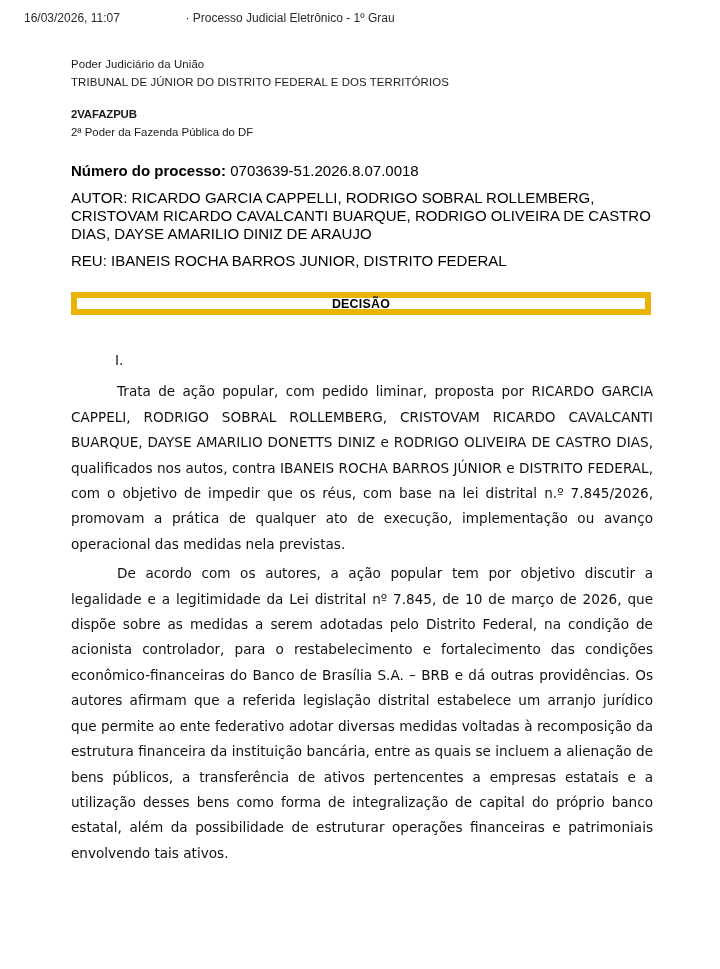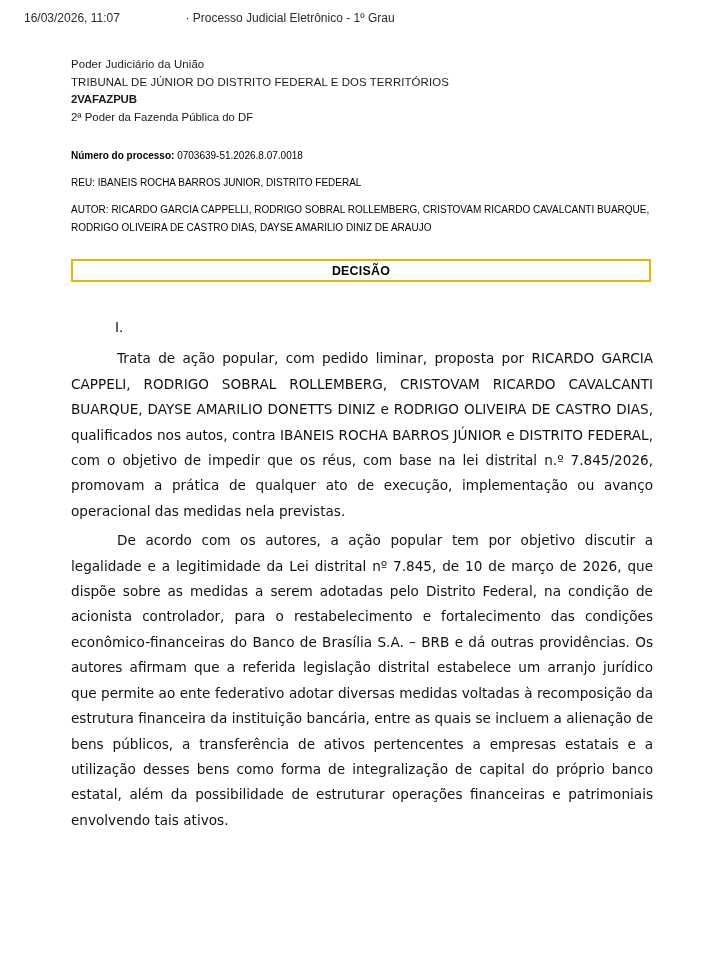--- a/index.html
+++ b/index.html
@@ -65,33 +65,34 @@
     font-size: 11.4px;
     line-height: 17.5px;
     color: #1a1a1a;
     letter-spacing: 0.01em;
   }
   .letterhead .lh-line {
     white-space: nowrap;
   }
 
   .unit {
+    margin-top: 15px;
     font-size: 11.4px;
     line-height: 17.5px;
     color: #1a1a1a;
   }
   .unit .unit-code {
     font-weight: bold;
     letter-spacing: -0.01em;
   }
 
   
   .meta {
     margin-top: 20px;
-    font-size: 10px;
+    font-size: 15px;
     line-height: 19px;
     color: #000;
     font-family: "Liberation Sans", sans-serif;
   }
   .meta-row {
     margin-bottom: 9px;
   }
   .meta-row:last-child {
     margin-bottom: 0;
   }
@@ -100,21 +101,21 @@
   }
   .meta-parties {
     line-height: 18px;
   }
 
   
   .decision-box {
     margin-top: 22px;
     width: 580px;
     height: 23px;
-    border: 2px solid #eab308;
+    border: 6px solid #eab308;
     box-sizing: border-box;
     display: flex;
     align-items: center;
     justify-content: center;
   }
   .decision-box span {
     font-size: 12.4px;
     font-weight: bold;
     letter-spacing: 0.02em;
     color: #000;
@@ -160,22 +161,22 @@
       <div class="lh-line">TRIBUNAL DE JÚNIOR DO DISTRITO FEDERAL E DOS TERRITÓRIOS</div>
     </div>
 
     <div class="unit">
       <div class="unit-code">2VAFAZPUB</div>
       <div class="unit-name">2ª Poder da Fazenda Pública do DF</div>
     </div>
 
     <div class="meta">
       <div class="meta-row"><span class="meta-label">Número do processo:</span><span> 0703639-51.2026.8.07.0018</span></div>
+      <div class="meta-row meta-parties">AUTOR: RICARDO GARCIA CAPPELLI, RODRIGO SOBRAL ROLLEMBERG, CRISTOVAM RICARDO CAVALCANTI BUARQUE, RODRIGO OLIVEIRA DE CASTRO DIAS, DAYSE AMARILIO DINIZ DE ARAUJO</div>
       <div class="meta-row meta-parties">REU: IBANEIS ROCHA BARROS JUNIOR, DISTRITO FEDERAL</div>
-      <div class="meta-row meta-parties">AUTOR: RICARDO GARCIA CAPPELLI, RODRIGO SOBRAL ROLLEMBERG, CRISTOVAM RICARDO CAVALCANTI BUARQUE, RODRIGO OLIVEIRA DE CASTRO DIAS, DAYSE AMARILIO DINIZ DE ARAUJO</div>
     </div>
 
     <div class="decision-box">
       <span>DECISÃO</span>
     </div>
 
     <div class="body-text">
       <div class="section-marker">I.</div>
       <p class="body-par">Trata de ação popular, com pedido liminar, proposta por RICARDO GARCIA CAPPELI, RODRIGO SOBRAL ROLLEMBERG, CRISTOVAM RICARDO CAVALCANTI BUARQUE, DAYSE AMARILIO DONETTS DINIZ e RODRIGO OLIVEIRA DE CASTRO DIAS, qualificados nos autos, contra IBANEIS ROCHA BARROS JÚNIOR e DISTRITO FEDERAL, com o objetivo de impedir que os réus, com base na lei distrital n.º 7.845/2026, promovam a prática de qualquer ato de execução, implementação ou avanço operacional das medidas nela previstas.</p>
       <p class="body-par">De acordo com os autores, a ação popular tem por objetivo discutir a legalidade e a legitimidade da Lei distrital nº 7.845, de 10 de março de 2026, que dispõe sobre as medidas a serem adotadas pelo Distrito Federal, na condição de acionista controlador, para o restabelecimento e fortalecimento das condições econômico-financeiras do Banco de Brasília S.A. – BRB e dá outras providências. Os autores afirmam que a referida legislação distrital estabelece um arranjo jurídico que permite ao ente federativo adotar diversas medidas voltadas à recomposição da estrutura financeira da instituição bancária, entre as quais se incluem a alienação de bens públicos, a transferência de ativos pertencentes a empresas estatais e a utilização desses bens como forma de integralização de capital do próprio banco estatal, além da possibilidade de estruturar operações financeiras e patrimoniais envolvendo tais ativos.</p>

